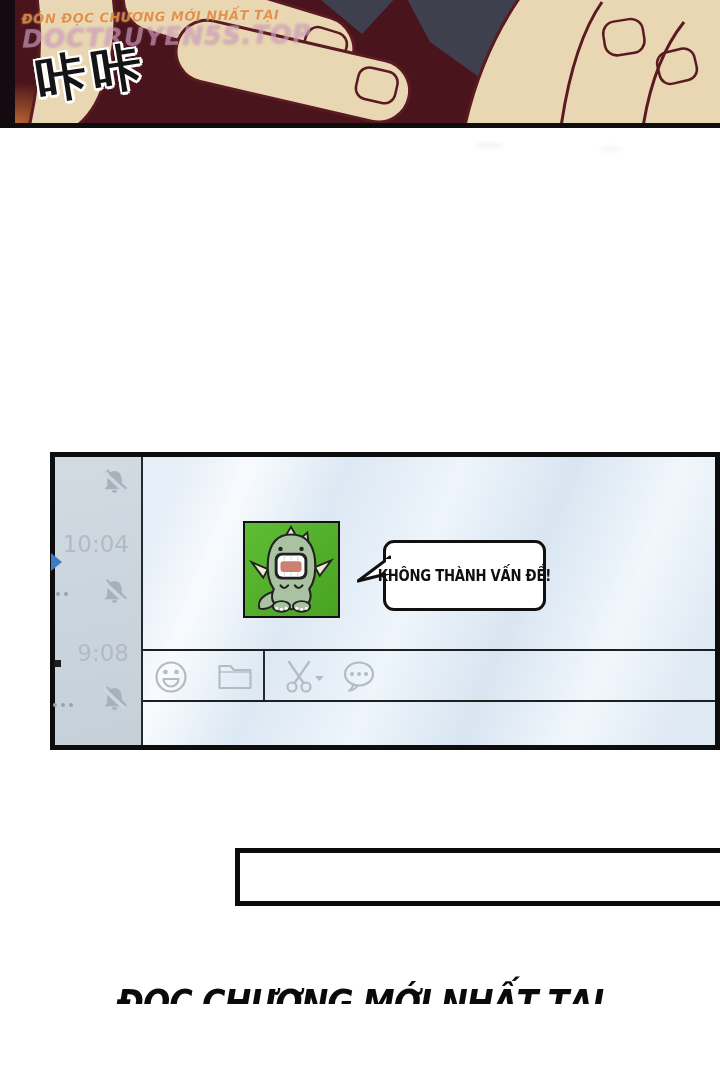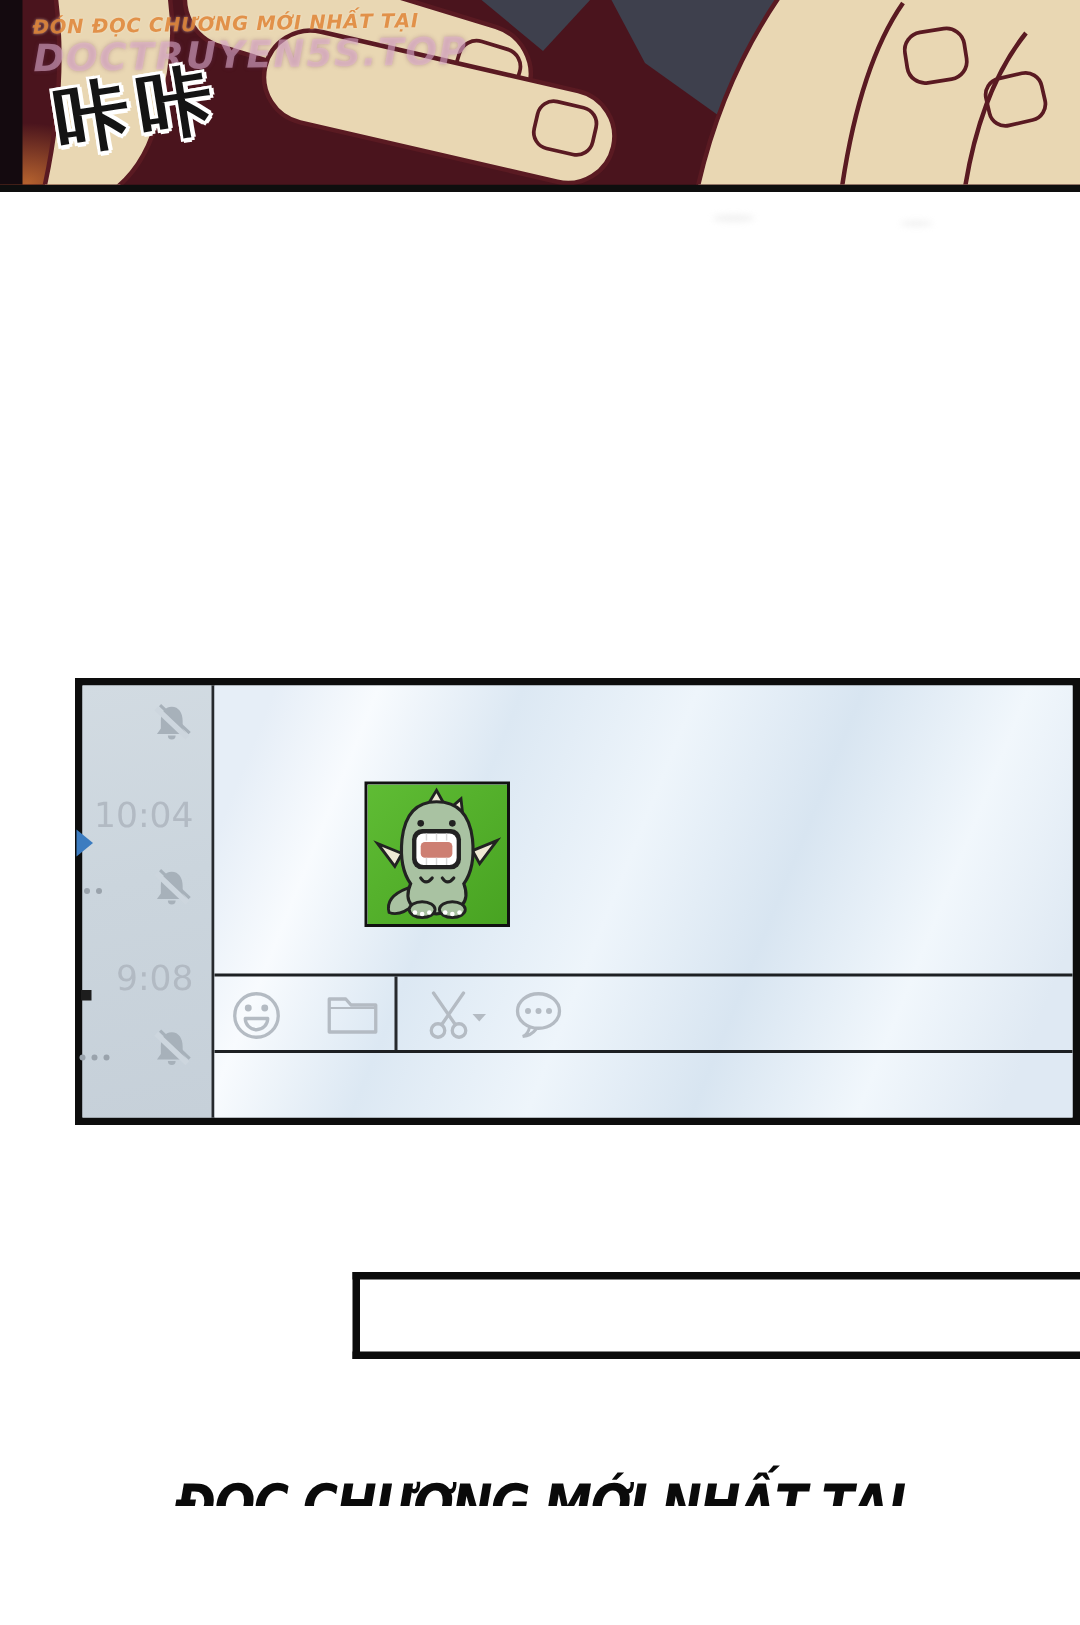--- a/index.html
+++ b/index.html
@@ -230,20 +230,27 @@
 
         <rect x="31" y="31" width="34" height="28" rx="7" fill="#222"></rect>
         <rect x="34" y="34" width="28" height="22" rx="5" fill="#ffffff"></rect>
         <rect x="37" y="40" width="22" height="11" rx="3" fill="#cd7f72"></rect>
         <path d="M41,34 v5 M48,34 v5 M55,34 v5 M41,51 v5 M48,51 v5 M55,51 v5" stroke="#d8d8d8" stroke-width="1"></path>
 
         <path d="M37,65 q3.5,5.5 8,0" fill="none" stroke="#222" stroke-width="2.2" stroke-linecap="round"></path>
         <path d="M52,65 q3.5,5.5 8,0" fill="none" stroke="#222" stroke-width="2.2" stroke-linecap="round"></path>
       </svg>
 
+      <div id="bubble">
+        <svg id="bubble-tail" width="34" height="36" viewBox="0 0 34 36">
+          <polygon points="33,3 1,27 33,19" fill="#ffffff" stroke="#101010" stroke-width="3" stroke-linejoin="round"></polygon>
+          <rect x="29" y="5" width="5" height="15" fill="#ffffff"></rect>
+        </svg>
+        <span class="bubble-text">KHÔNG THÀNH VẤN ĐỀ!</span>
+      </div>
 
       <div id="chat-toolbar">
         <svg class="tool-icon" style="left:10px;" width="36" height="36" viewBox="0 0 36 36">
           <circle cx="18" cy="18" r="14.5" fill="none" stroke="#b4bbc3" stroke-width="2.2"></circle>
           <circle cx="12.5" cy="13" r="2.3" fill="#b4bbc3"></circle>
           <circle cx="23.5" cy="13" r="2.3" fill="#b4bbc3"></circle>
           <path d="M10.5 20 h15 a7.5 7.5 0 0 1 -15 0 Z" fill="none" stroke="#b4bbc3" stroke-width="2.2" stroke-linejoin="round"></path>
         </svg>
         <svg class="tool-icon" style="left:74px;top:12px;" width="36" height="28" viewBox="0 0 36 28">
           <path d="M2.5 25 V3 h11 l3.5 4 h16.5 V25 Z" fill="none" stroke="#b4bbc3" stroke-width="2.2" stroke-linejoin="round"></path>

